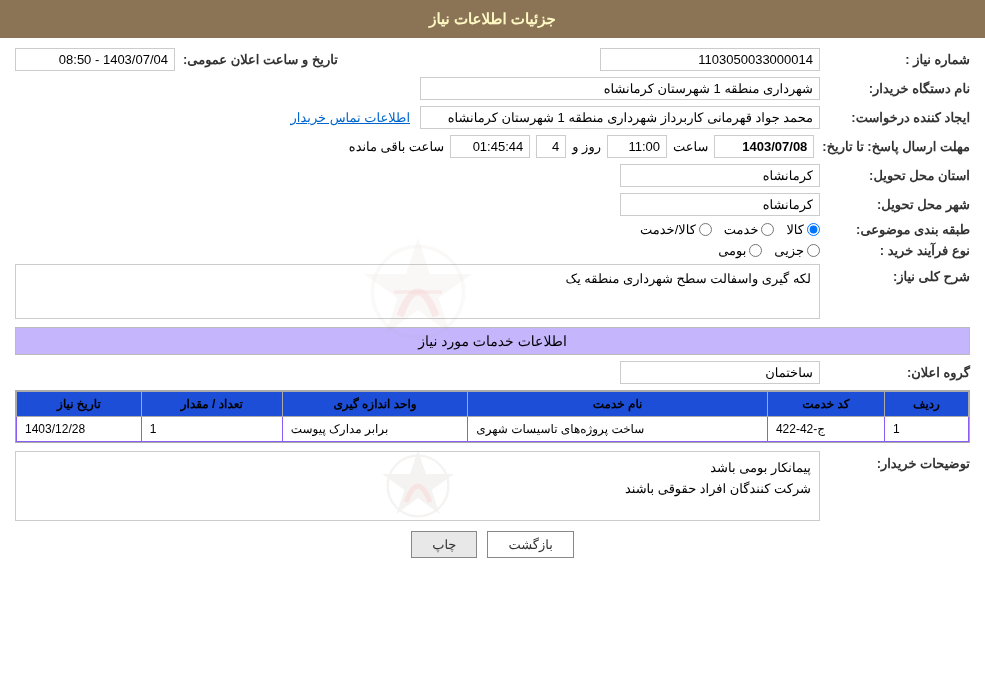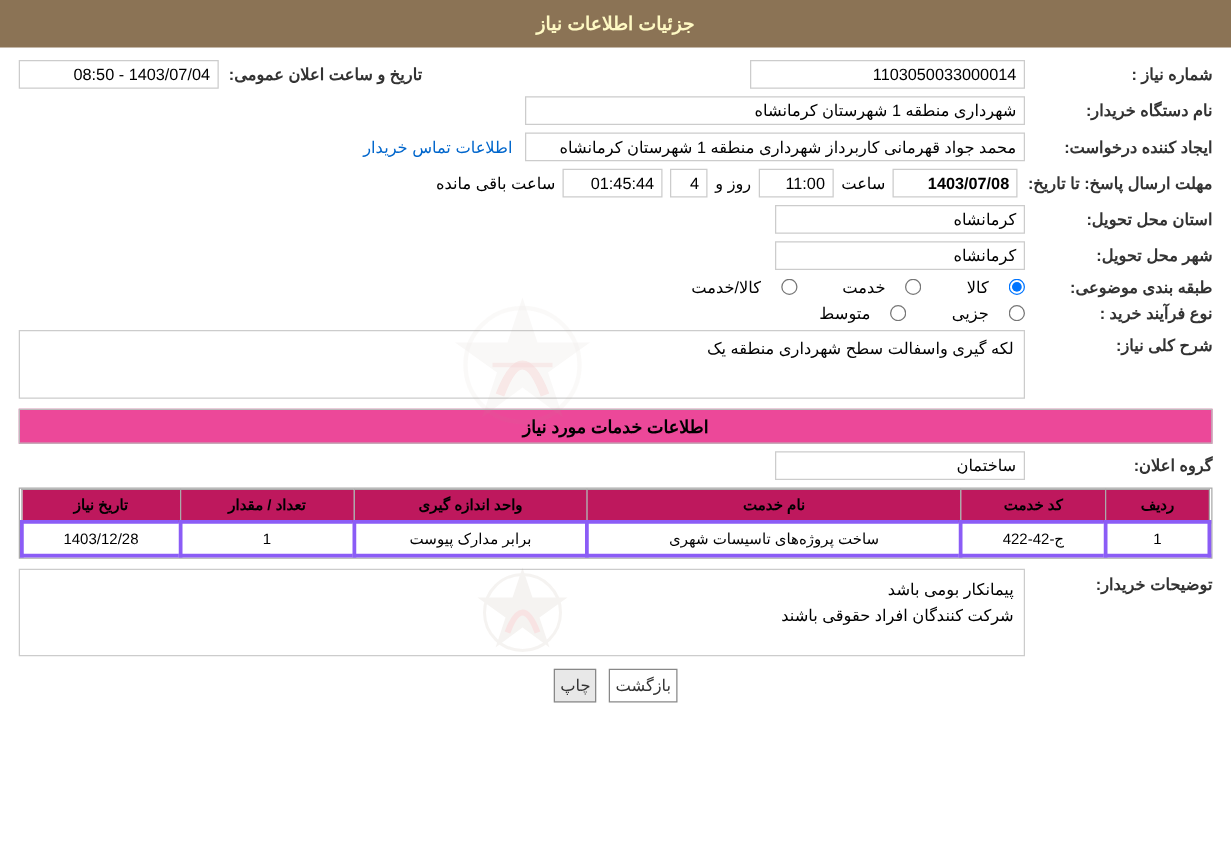--- a/index.html
+++ b/index.html
@@ -41,65 +41,65 @@
     }
     .value-box {
       border: 1px solid #ccc;
       background: #fff;
       padding: 3px 6px;
       min-height: 22px;
       min-width: 120px;
     }
     .link-blue {
       color: #0066cc;
+      text-decoration: underline;
       cursor: pointer;
     }
     .section-title {
-      background: #ec4899;
-      text-align: center;
-      font-weight: bold;
+      background: #c4b5fd;
+      text-align: center;
+      font-weight: normal;
       padding: 5px 10px;
       margin: 8px 0 6px 0;
       font-size: 14px;
       border: 1px solid #bbb;
     }
     .table-wrapper {
       border: 1px solid #aaa;
       margin-bottom: 8px;
     }
     table {
       width: 100%;
       border-collapse: collapse;
       font-size: 12px;
     }
     table th {
-      background: #be185d;
+      background: #1d4ed8;
       border: 1px solid #aaa;
       padding: 5px 12px;
       text-align: center;
       font-weight: bold;
     }
     table td {
-      border: 3px solid #8b5cf6;
+      border: 1px solid #8b5cf6;
       padding: 5px 8px;
-      text-align: center;
+      text-align: left;
     }
     .radio-group {
       display: flex;
       gap: 12px;
       align-items: center;
     }
     .radio-item {
       display: flex;
       align-items: center;
-      gap: 16px;
-      margin-left: 24px;
+      gap: 3px;
     }
     .btn {
-      padding: 5px 4px;
+      padding: 5px 20px;
       border: 1px solid #888;
       cursor: pointer;
       font-family: Tahoma, Arial, sans-serif;
       font-size: 13px;
     }
     .btn-back {
       background: #fff;
       color: #333;
     }
     .btn-print {
@@ -214,21 +214,21 @@
 
     <div class="row">
       <span class="label">نوع فرآیند خرید :</span>
       <div class="radio-group">
         <div class="radio-item">
           <input type="radio" name="noei" style="">
           <span>جزیی</span>
         </div>
         <div class="radio-item">
           <input type="radio" name="noei" style="">
-          <span>متوسط</span>
+          <span>بومی</span>
         </div>
       </div>
     </div>
 
     <div class="row" style="align-items:flex-start;">
       <span class="label" style="padding-top:5px;">شرح کلی نیاز:</span>
       <div style="flex:1;position:relative;">
 
         <svg class="watermark" viewBox="0 0 100 100" xmlns="http://www.w3.org/2000/svg">
           <path d="M50 5 L60 35 L95 35 L67 55 L77 85 L50 65 L23 85 L33 55 L5 35 L40 35 Z" fill="#b0a090" opacity="0.4"></path>

